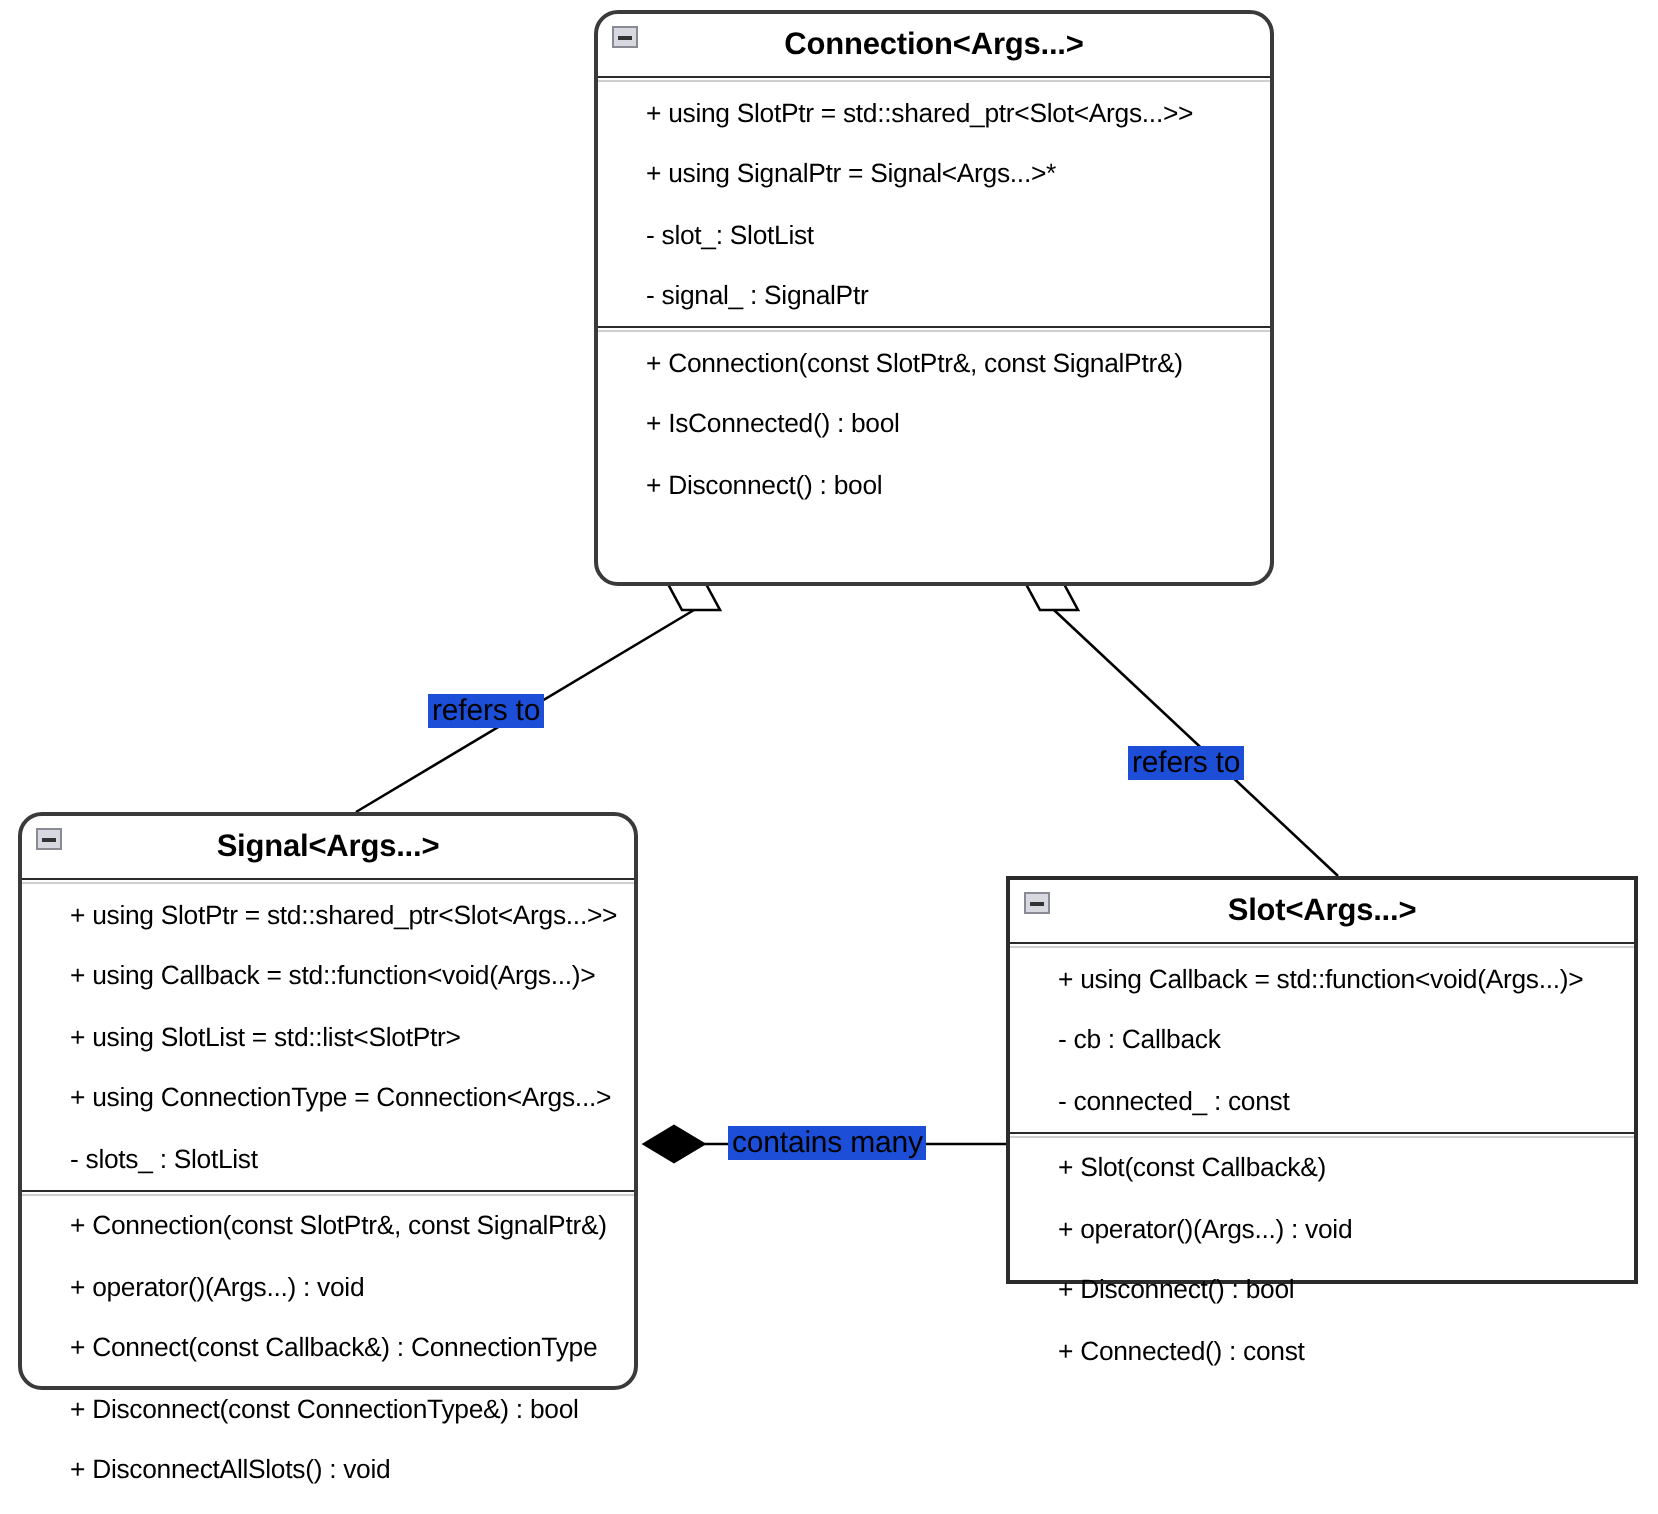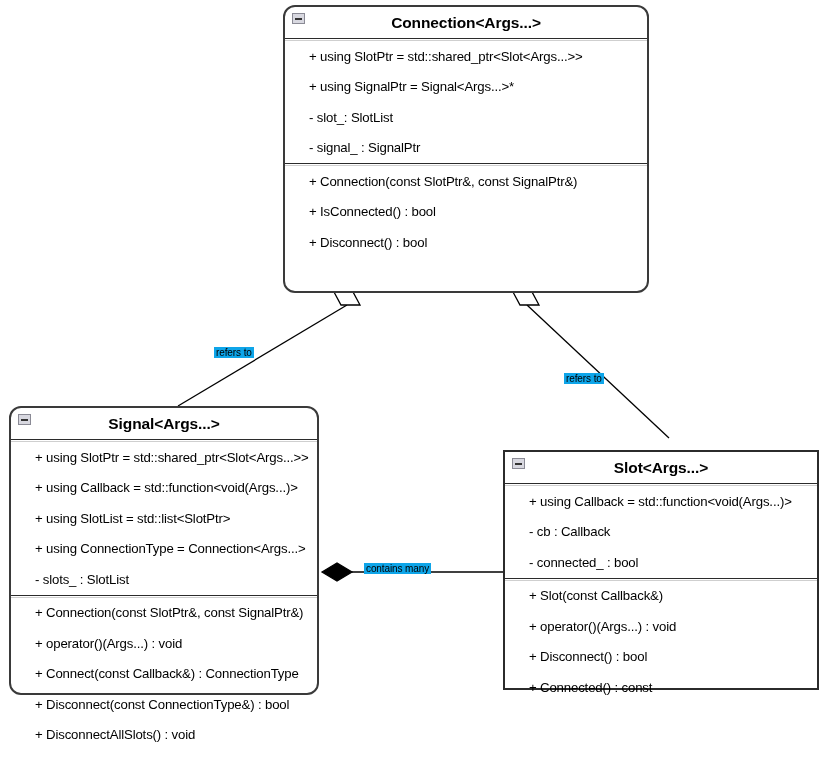--- a/index.html
+++ b/index.html
@@ -102,22 +102,22 @@
     align-items: center;
     padding-left: 24px;
     white-space: nowrap;
     letter-spacing: -0.15px;
   }
 
   
   .edge-label {
     position: absolute;
     z-index: 3;
-    font-size: 10px;
-    background: #0ea5e9;
+    font-size: 15px;
+    background: #1d4ed8;
     padding: 0 2px;
     white-space: nowrap;
     letter-spacing: -0.1px;
   }
 </style>
 </head>
 <body>
 
 <div id="canvas">
 
@@ -138,21 +138,21 @@
       <polygon points="322,572 337,563 352,572 337,581" fill="#000000" stroke="#000000" stroke-width="1.3"></polygon>
     </g>
   </svg>
 
   <div class="edge-label" style="left:214px; top:347px;">refers to</div>
 
   <div class="edge-label" style="left:564px; top:373px;">refers to</div>
 
   <div class="edge-label" style="left:364px; top:563px;">contains many</div>
 
-  <div class="uml-class rounded" style="left:283px; top:5px; width:366px; height:288px;">
+  <div class="uml-class rounded" style="left:297px; top:5px; width:340px; height:288px;">
 
     <div class="class-title-bar">
       <span class="collapse-icon">
           <i></i>
         </span>
       <span class="class-title">Connection&lt;Args...&gt;</span>
     </div>
 
     <div class="sep"></div>
 
@@ -195,35 +195,35 @@
 
     <div class="compartment">
       <div class="member">+ Connection(const SlotPtr&amp;, const SignalPtr&amp;)</div>
       <div class="member">+ operator()(Args...) : void</div>
       <div class="member">+ Connect(const Callback&amp;) : ConnectionType</div>
       <div class="member">+ Disconnect(const ConnectionType&amp;) : bool</div>
       <div class="member">+ DisconnectAllSlots() : void</div>
     </div>
   </div>
 
-  <div class="uml-class square" style="left:503px; top:450px; width:316px; height:240px;">
+  <div class="uml-class square" style="left:503px; top:438px; width:316px; height:204px;">
 
     <div class="class-title-bar">
       <span class="collapse-icon">
           <i></i>
         </span>
       <span class="class-title">Slot&lt;Args...&gt;</span>
     </div>
 
     <div class="sep"></div>
 
     <div class="compartment">
       <div class="member">+ using Callback = std::function&lt;void(Args...)&gt;</div>
       <div class="member">- cb : Callback</div>
-      <div class="member">- connected_ : bool</div>
+      <div class="member">- connected_ : const</div>
     </div>
 
     <div class="sep"></div>
 
     <div class="compartment">
       <div class="member">+ Slot(const Callback&amp;)</div>
       <div class="member">+ operator()(Args...) : void</div>
       <div class="member">+ Disconnect() : bool</div>
       <div class="member">+ Connected() : const</div>
     </div>

